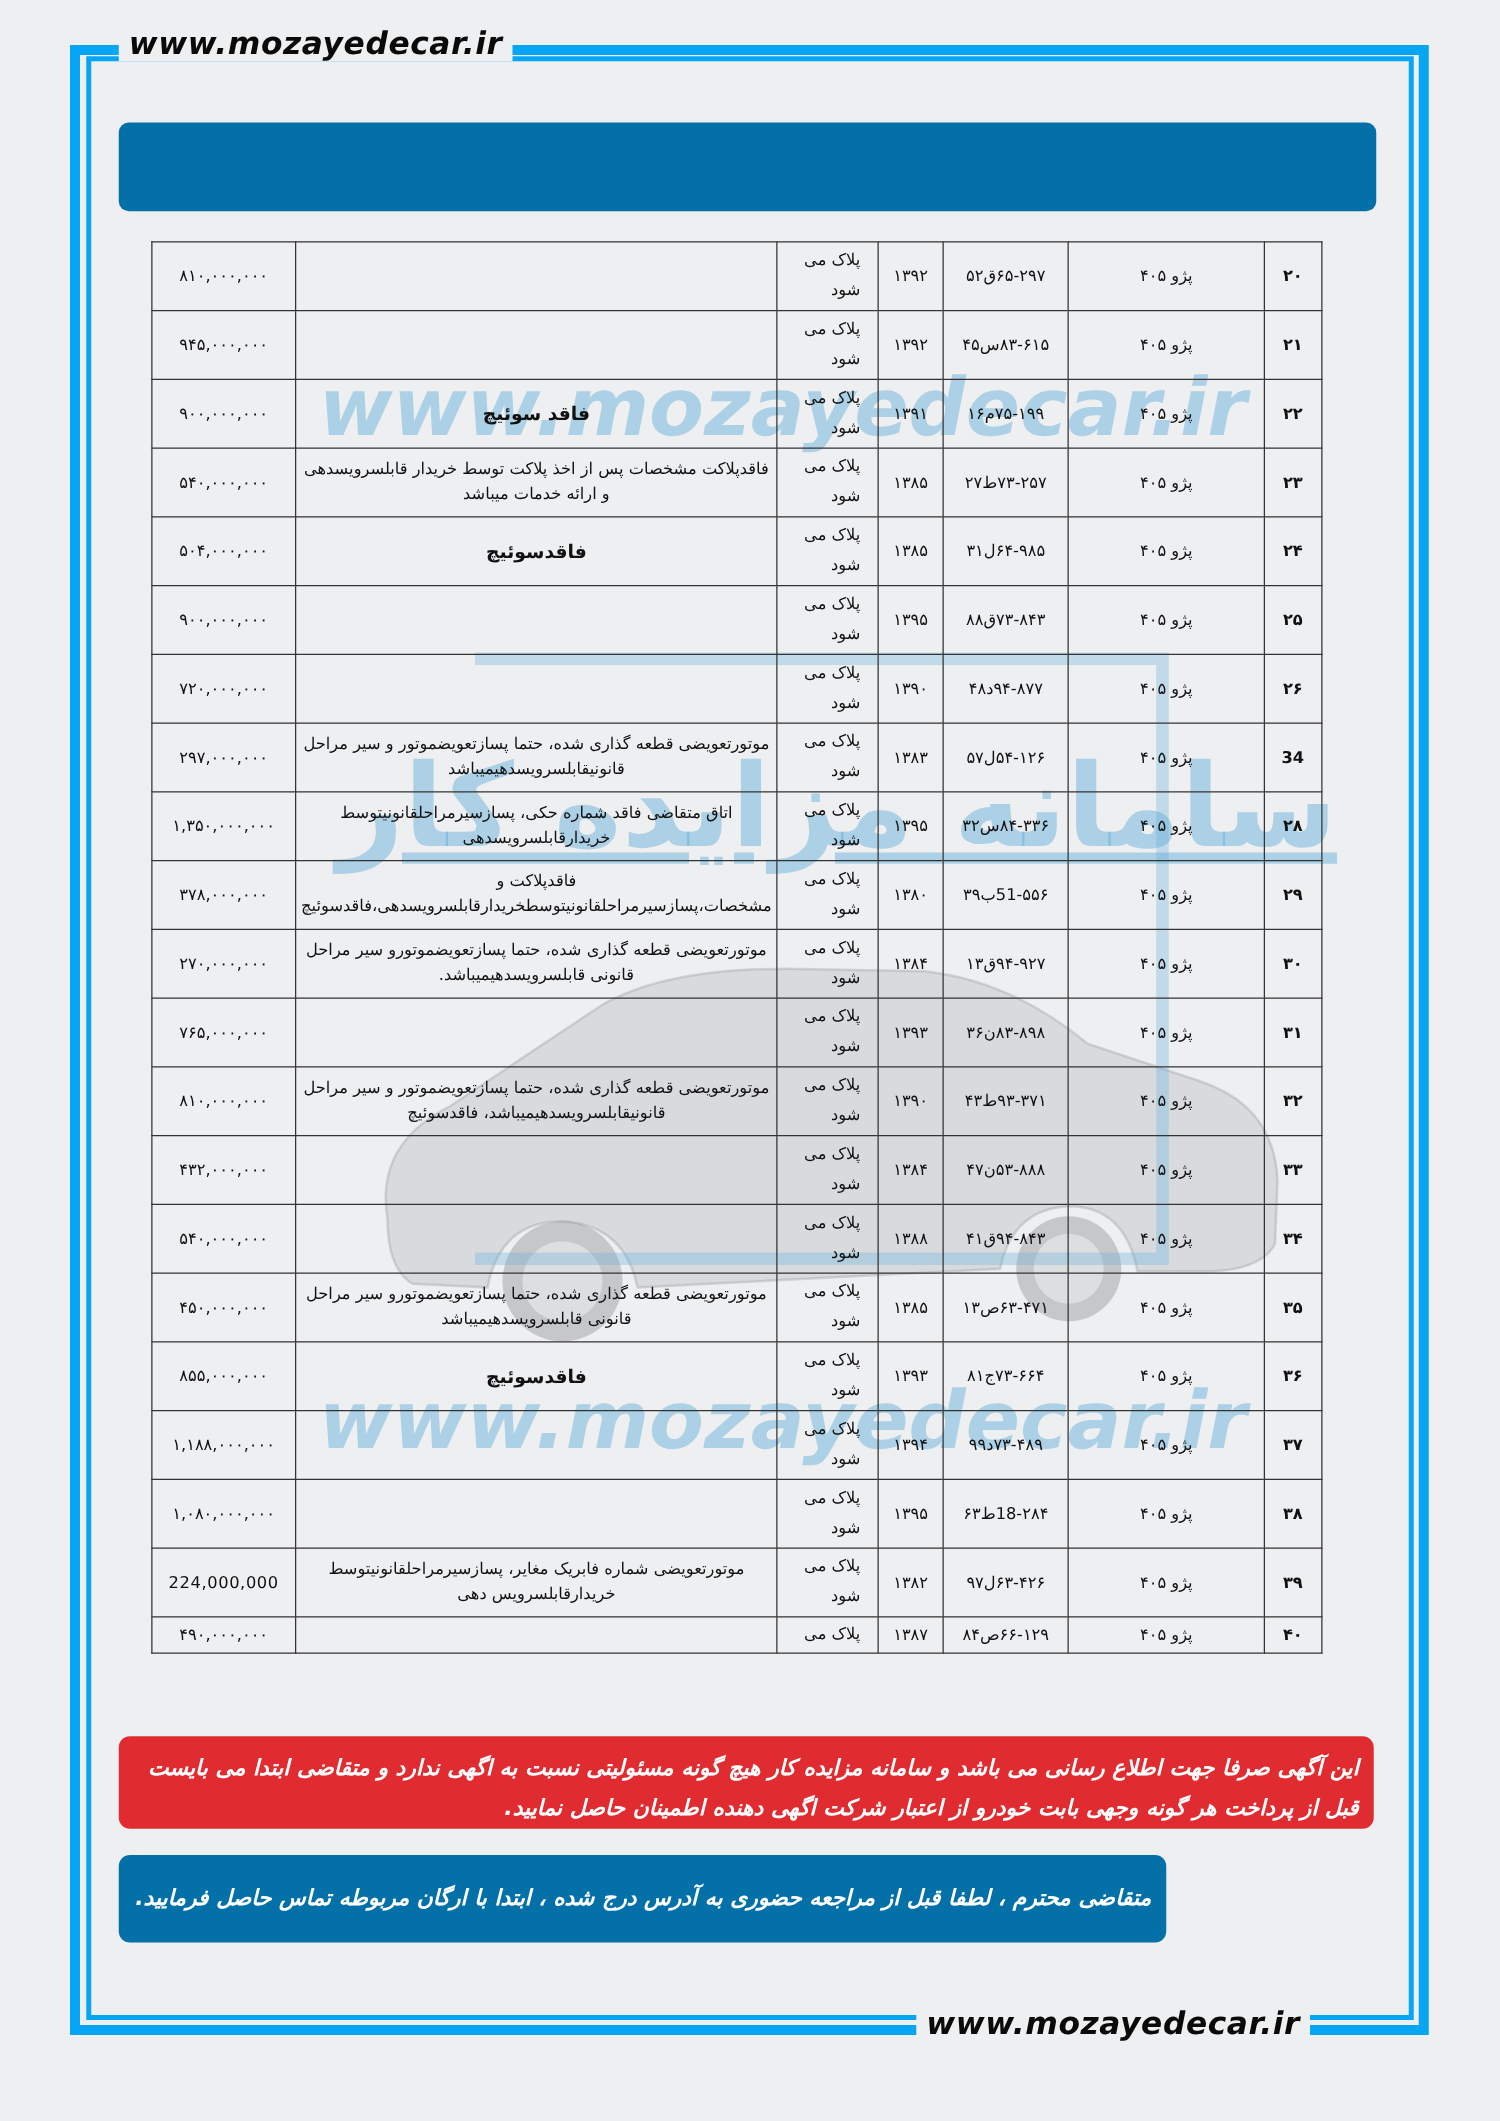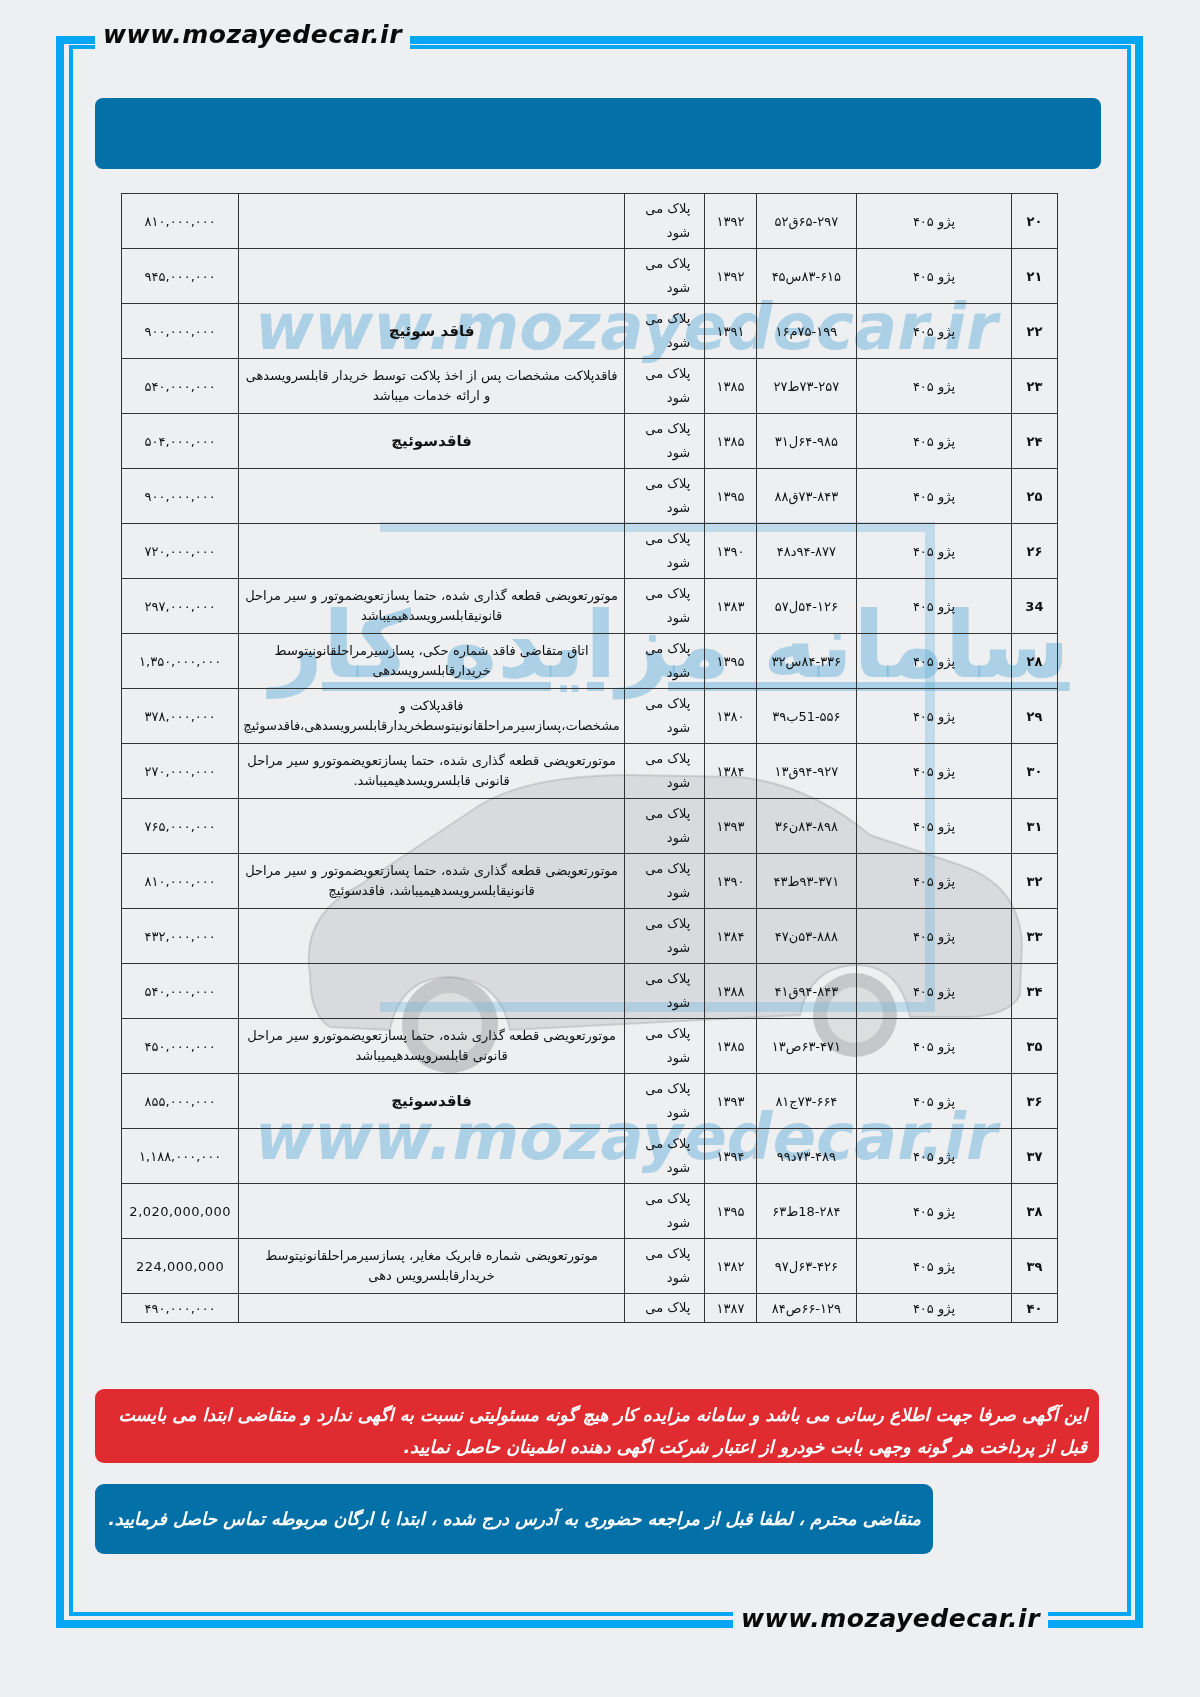--- a/index.html
+++ b/index.html
@@ -272,21 +272,21 @@
         <td class="c-desc"></td>
         <td class="c-price">۱,۱۸۸,۰۰۰,۰۰۰</td>
       </tr>
       <tr>
         <td class="c-num">۳۸</td>
         <td class="c-model">پژو ۴۰۵</td>
         <td class="c-plate">18-۲۸۴ط۶۳</td>
         <td class="c-year">۱۳۹۵</td>
         <td class="c-status">پلاک می شود</td>
         <td class="c-desc"></td>
-        <td class="c-price">2,020,000,000</td>
+        <td class="c-price">۱,۰۸۰,۰۰۰,۰۰۰</td>
       </tr>
       <tr>
         <td class="c-num">۳۹</td>
         <td class="c-model">پژو ۴۰۵</td>
         <td class="c-plate">۶۳-۴۲۶ل۹۷</td>
         <td class="c-year">۱۳۸۲</td>
         <td class="c-status">پلاک می شود</td>
         <td class="c-desc">موتورتعویضی شماره فابریک مغایر، پسازسیرمراحلقانونیتوسط خریدارقابلسرویس دهی</td>
         <td class="c-price">224,000,000</td>
       </tr>

